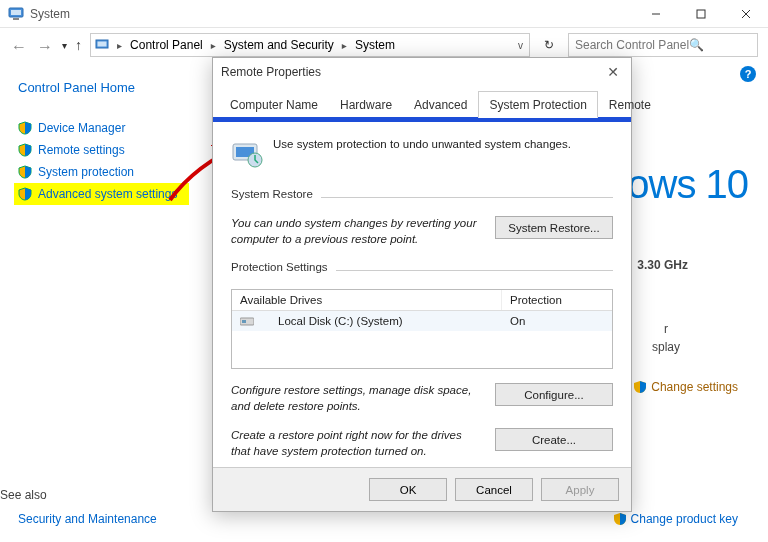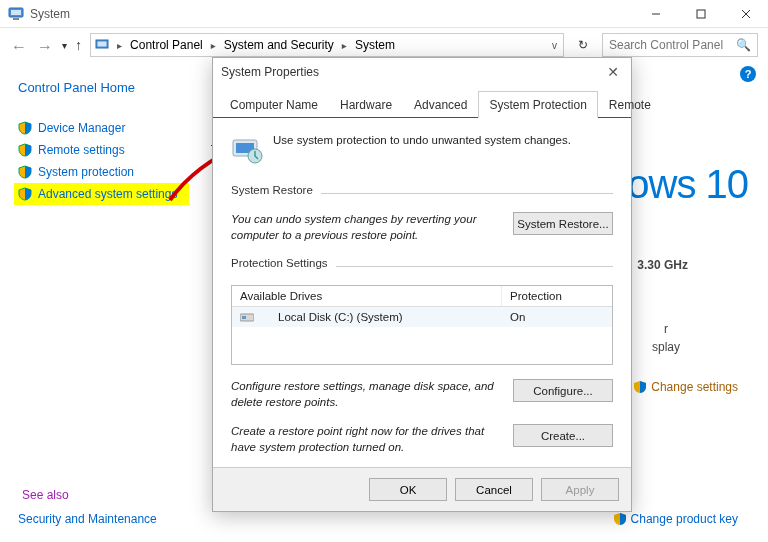--- a/index.html
+++ b/index.html
@@ -17,61 +17,61 @@
   .navrow { height: 34px; display: flex; align-items: center; gap: 8px; padding: 0 10px; }
   .navarrow { color: #888; width: 18px; text-align: center; font-size: 16px; }
   .dropdown-caret { color:#333; font-size:10px; }
   .uparrow { color:#333; font-size:14px; }
   .crumb-icon { width:16px; height:16px; }
   .addressbox { flex: 1; height: 24px; border: 1px solid #ccc; display: flex; align-items: center; padding: 0 4px; gap: 4px; }
   .crumb { color: #000; padding: 0 2px; }
   .crumb-sep { color: #555; padding: 0 2px; font-size:10px; }
   .addr-tail { margin-left:auto; display:flex; gap:6px; align-items:center; padding-right:2px;}
   .refresh { width:22px; text-align:center; color:#333; }
-  .searchbox { width: 156px; height: 24px; border: 1px solid #ccc; display: flex; align-items: center; padding: 0 6px; justify-content: space-between; color:#777; }
+  .searchbox { width: 190px; height: 24px; border: 1px solid #ccc; display: flex; align-items: center; padding: 0 6px; color:#777; }
   .searchbox .mag { color:#555; }
 
   
   .mainarea { position: relative; display:flex; height: calc(542px - 28px - 34px); }
   .leftcol { width: 200px; padding: 18px 0 0 18px; }
   .cp-home { color:#0066cc; font-size:13px; margin-bottom: 22px; }
   .leftlist { list-style:none; }
   .leftlist li { display:flex; align-items:center; gap:6px; padding:4px 0; color:#0066cc; font-size:12px; }
   .leftlist li.advanced { background:#ffff00; padding:4px 6px 4px 0; margin-left:-4px; padding-left:4px; width: 175px;}
   .shield { width:14px; height:14px; }
-  .see-also { position:absolute; bottom:40px; left:22px; color:#a21caf; font-size:12px; }
+  .see-also { position:absolute; bottom:40px; left:0; color:#404040; font-size:12px; }
   .sec-maint { position:absolute; bottom:16px; left:18px; color:#0066cc; font-size:12px; }
 
   .rightcol { flex:1; position:relative; padding-top:14px; }
   .help-circle { position:absolute; top:4px; right:12px; width:16px; height:16px; border-radius:50%; background:#0078d7; color:#fff; font-size:11px; line-height:16px; text-align:center; font-weight:bold;}
   .win10 { color:#0078d7; font-size:40px; font-weight:300; position:absolute; top:100px; right:20px; letter-spacing:-1px;}
   .ghz { position:absolute; top:196px; right:80px; color:#444; font-size:12px;font-weight:bold;}
   .r-label { position:absolute; right:100px; color:#444; font-size:12px;}
   .change-settings { position:absolute; top:318px; right:30px; color:#a16207; font-size:12px; display:flex; align-items:center; gap:4px;}
   .change-key { position:absolute; bottom:16px; right:30px; color:#0066cc; font-size:12px; display:flex; align-items:center; gap:4px;}
 
   
   .redarrow { position:absolute; top:135px; left:165px; pointer-events:none; }
 
   
   .dialog { position:absolute; top:57px; left:212px; width:420px; height:455px; background:#fff; border:1px solid #aaa; box-shadow:0 4px 20px rgba(0,0,0,.25); display:flex; flex-direction:column; }
   .dlg-title { height:28px; display:flex; align-items:center; padding:0 8px; color:#333; font-size:12px; }
   .dlg-title .x { margin-left:auto; color:#555; font-size:14px; padding:0 4px;}
-  .tabs { display:flex; border-bottom:1px solid #1d4ed8; padding:0 6px; font-size:12px; margin-top:4px; }
+  .tabs { display:flex; border-bottom:5px solid #1d4ed8; padding:0 6px; font-size:12px; margin-top:4px; }
   .tab { padding:6px 10px 5px; border:1px solid transparent; color:#333; position:relative; top:1px; white-space:nowrap;}
   .tab.active { border:1px solid #ccc; border-bottom:1px solid #fff; background:#fff; }
   .dlg-body { flex:1; padding:10px 18px 4px; font-size:11.5px; color:#222; overflow:hidden;}
   .intro { display:flex; gap:10px; margin:6px 0 18px; align-items:flex-start;}
   .intro .bigicon { width:32px; height:32px; flex-shrink:0;}
   .fieldset-label { color:#333; margin-bottom:6px; }
   .sep-inline { flex:1; border:none; border-top:1px solid #ccc; }
   .grouphead { display:flex; align-items:center; gap:8px; margin:4px 0 10px;}
   .row { display:flex; gap:12px; align-items:flex-start; margin-bottom:14px;}
   .row .txt { flex:1; line-height:1.35;font-style:italic; }
-  .wbtn { width:100px; height:23px; background:#e9e9e9; border:1px solid #adadad; font-size:11.5px; display:flex; align-items:center; justify-content:center; cursor:default;}
+  .wbtn { width:118px; height:23px; background:#e9e9e9; border:1px solid #adadad; font-size:11.5px; display:flex; align-items:center; justify-content:center; cursor:default;}
   .wbtn.disabled { color:#9a9a9a; }
   .drivebox { border:1px solid #bbb; height:80px; }
   .drivehead { display:flex; background:#fff; border-bottom:1px solid #ddd; font-size:11.5px; }
   .drivehead div { padding:4px 8px; }
   .drivehead .c1 { flex:1; border-right:1px solid #eee;}
   .drivehead .c2 { width:110px; }
   .driverow { display:flex; background:#f2f7fc; font-size:11.5px;}
   .driverow div { padding:4px 8px; }
   .driverow .c1 { flex:1; display:flex; align-items:center; gap:24px;}
   .driverow .c2 { width:110px; }
@@ -202,21 +202,21 @@
   <defs>
       <marker id="ah" markerWidth="10" markerHeight="10" refX="8" refY="3" orient="auto">
         <path d="M0,0 L0,6 L9,3 z" fill="#d40000"></path>
       </marker>
     </defs>
   <path d="M 5 65 Q 30 30 80 8" stroke="#d40000" stroke-width="4" fill="none" marker-end="url(#ah)"></path>
 </svg>
 
 <div class="dialog">
   <div class="dlg-title">
-    <span>System Properties</span>
+    <span>Remote Properties</span>
     <span class="x">✕</span>
   </div>
   <div class="tabs">
     <div class="tab">Computer Name</div>
     <div class="tab">Hardware</div>
     <div class="tab">Advanced</div>
     <div class="tab active">System Protection</div>
     <div class="tab">Remote</div>
   </div>
   <div class="dlg-body">

